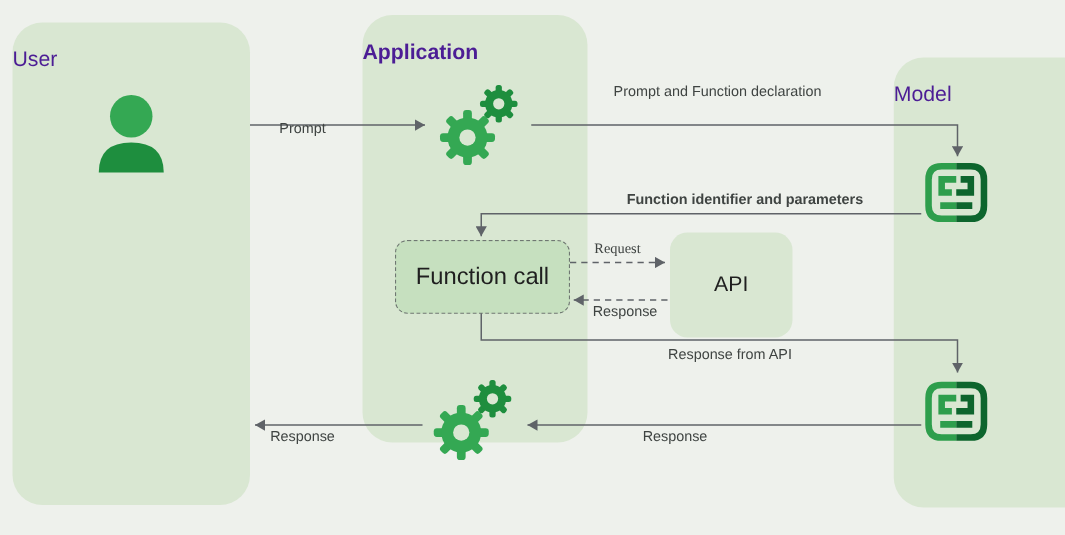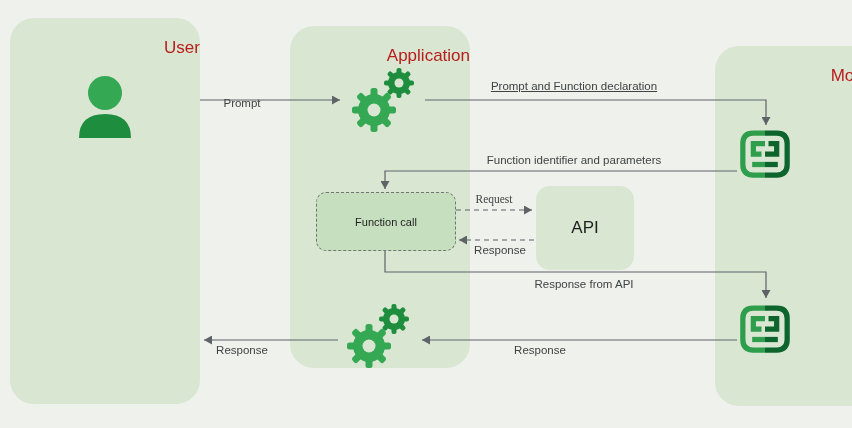--- a/index.html
+++ b/index.html
@@ -12,39 +12,39 @@
     width:852px;height:428px;
     background:#eef1ec;
     overflow:hidden;
   }
   .lane{
     position:absolute;
     background:#d9e7d2;
     border-radius:24px;
   }
   .lane-user{left:10px;top:18px;width:190px;height:386px;}
-  .lane-app{left:290px;top:26px;width:180px;height:342px;}
+  .lane-app{left:290px;top:12px;width:180px;height:342px;font-weight:bold;}
   .lane-model{left:715px;top:18px;width:162px;height:360px;margin-top:28px;}
   .lane-title{
     position:absolute;top:20px;left:0;right:0;
-    text-align:right;
-    font-size:17px;color:#b91c1c;
+    text-align:left;
+    font-size:17px;color:#4c1d95;
   }
   .icon{position:absolute;}
   .node{
     position:absolute;
     display:flex;align-items:center;justify-content:center;
     color:#1f1f1f;
   }
   .function-call{
     left:316px;top:192px;width:138px;height:57px;
     background:#c6e0bf;
     border:1.5px dashed #6f7772;
     border-radius:10px;
-    font-size:11px;
+    font-size:19px;
   }
   .api-box{
     left:536px;top:186px;width:98px;height:84px;
     background:#d9e7d2;
     border-radius:14px;
     font-size:17px;
   }
   .arrows{position:absolute;left:0;top:0;}
   .flow-label{
     position:absolute;
@@ -157,21 +157,21 @@
   </svg>
 
   <div class="node function-call">
     <span>Function call</span>
   </div>
   <div class="node api-box">
     <span>API</span>
   </div>
 
   <div class="flow-label" style="left:242px;top:97px;">Prompt</div>
-  <div class="flow-label" style="left:574px;top:80px;text-decoration:underline;">Prompt and Function declaration</div>
-  <div class="flow-label" style="left:574px;top:154px;">Function identifier and parameters</div>
+  <div class="flow-label" style="left:574px;top:68px;">Prompt and Function declaration</div>
+  <div class="flow-label" style="left:596px;top:154px;font-weight:bold;">Function identifier and parameters</div>
   <div class="flow-label" style="left:494px;top:193px;font-family:Liberation Serif, serif;">Request</div>
   <div class="flow-label" style="left:500px;top:244px;">Response</div>
   <div class="flow-label" style="left:584px;top:278px;text-align:center;">Response from API</div>
   <div class="flow-label" style="left:540px;top:344px;">Response</div>
   <div class="flow-label" style="left:242px;top:344px;">Response</div>
 
 </div>
 
 </body></html>

